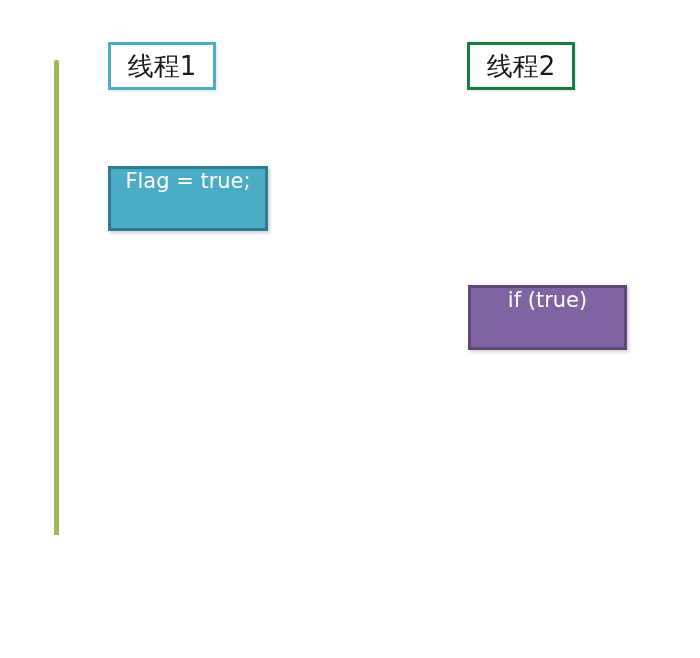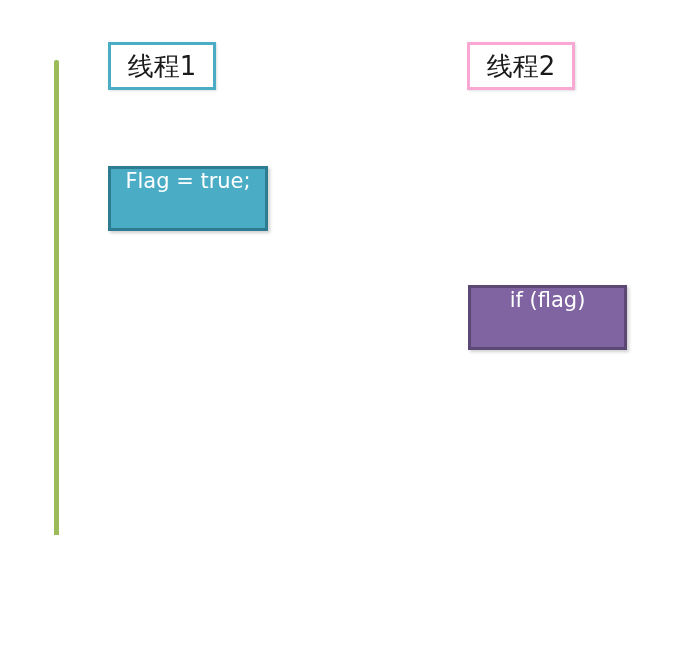--- a/index.html
+++ b/index.html
@@ -27,21 +27,21 @@
     height: 42px;
     background: #ffffff;
     display: flex;
     align-items: center;
     justify-content: center;
     font-size: 26px;
     color: #1a1a1a;
     box-shadow: 1px 1px 2px rgba(0,0,0,0.12);
   }
   .thread-label.teal   { border: 3px solid #4BACC6; left: 108px; top: 42px; }
-  .thread-label.purple { border: 3px solid #f9a8d4; left: 467px; top: 42px; }
+  .thread-label.purple { border: 3px solid #15803d; left: 467px; top: 42px; }
   .code-box {
     position: absolute;
     display: flex;
     align-items: flex-start;
     justify-content: center;
     font-size: 21px;
     color: #ffffff;
     box-shadow: 2px 2px 3px rgba(100,100,100,0.30);
     white-space: nowrap;
   }
@@ -74,18 +74,18 @@
 
   <div class="thread-label purple">
     <span>线程2</span>
   </div>
 
   <div class="code-box teal" id="step-flag-true">
     <span>Flag = true;</span>
   </div>
 
   <div class="code-box purple" id="step-if-flag">
-    <span>if (flag)</span>
+    <span>if (true)</span>
   </div>
 
 
 
 </div>
 
 </body></html>

